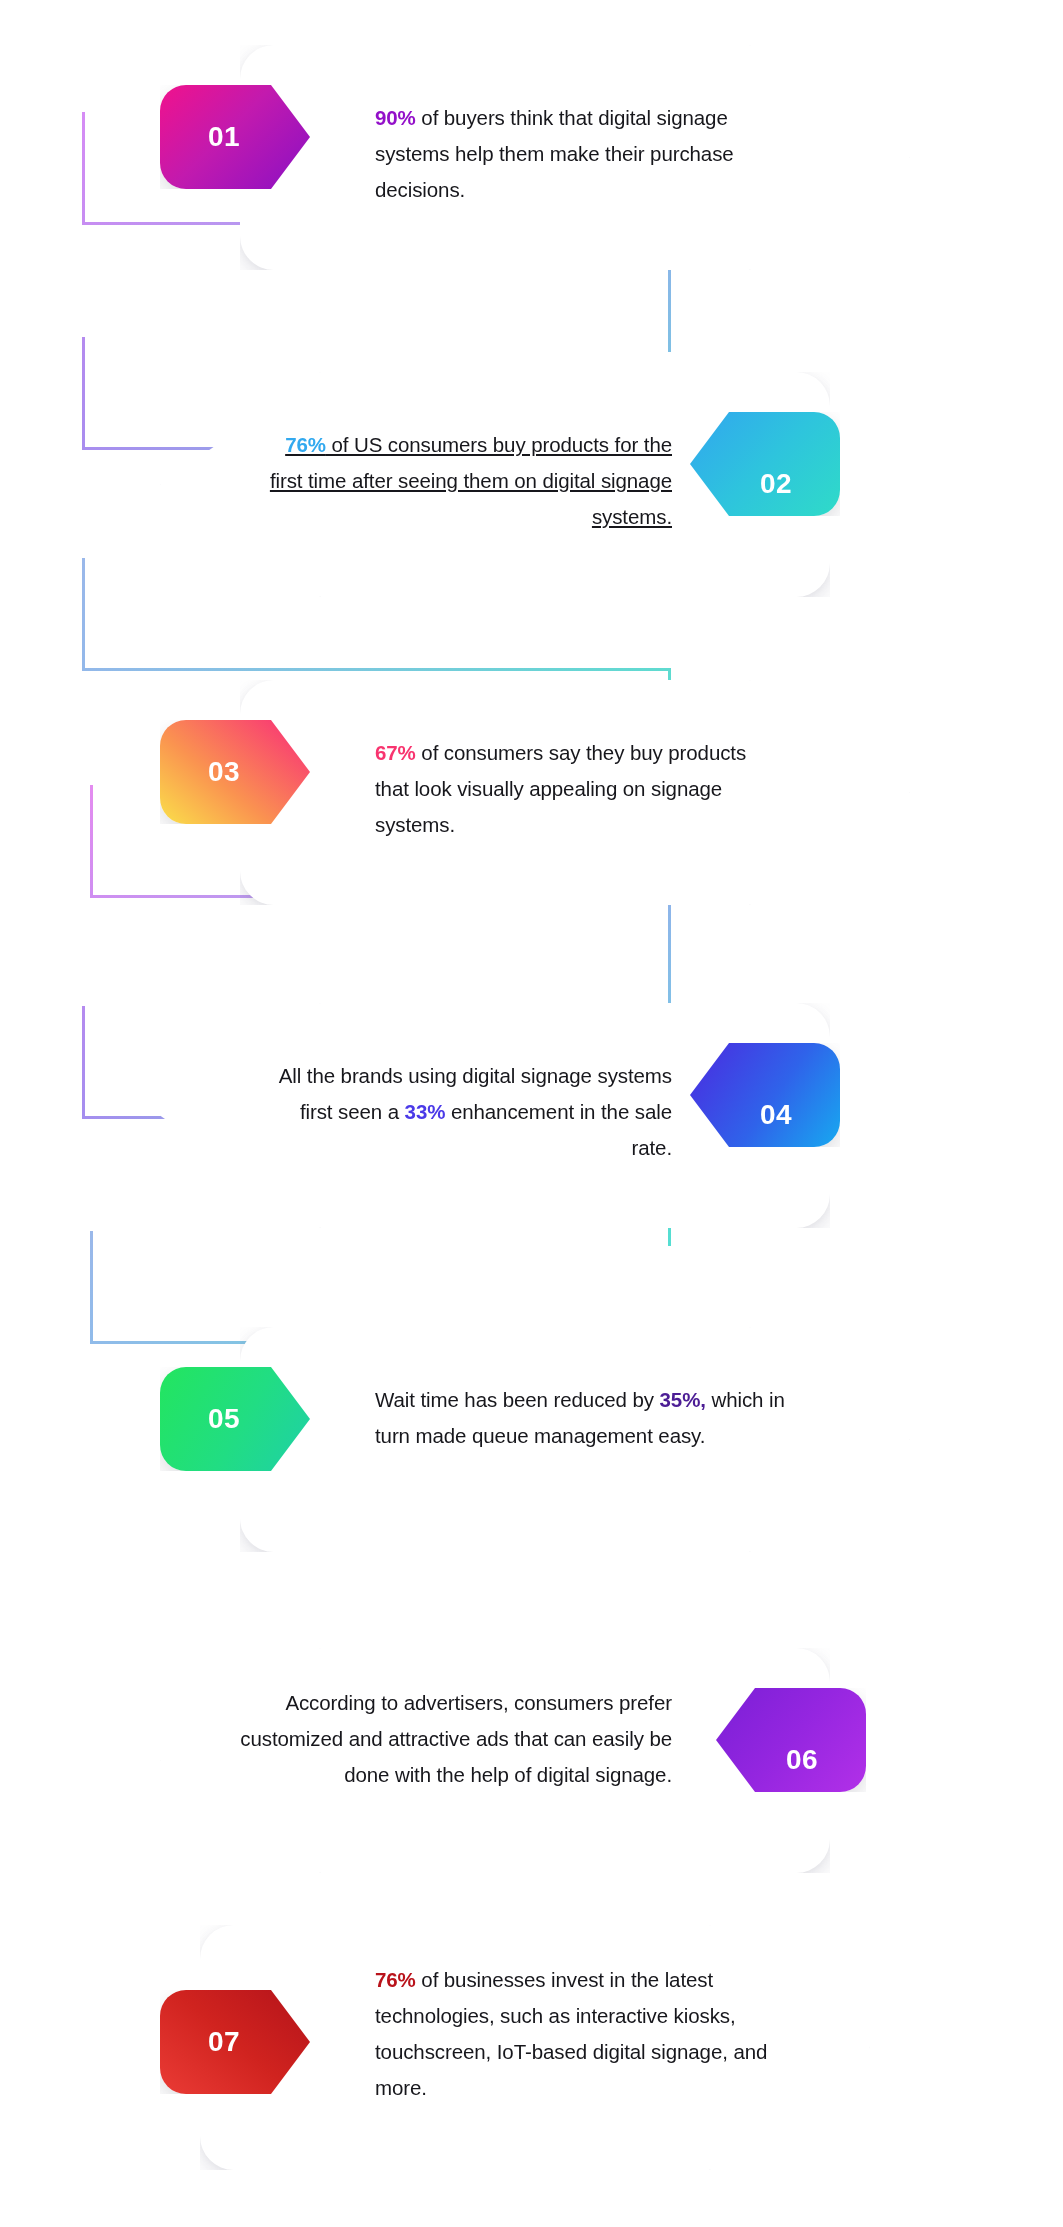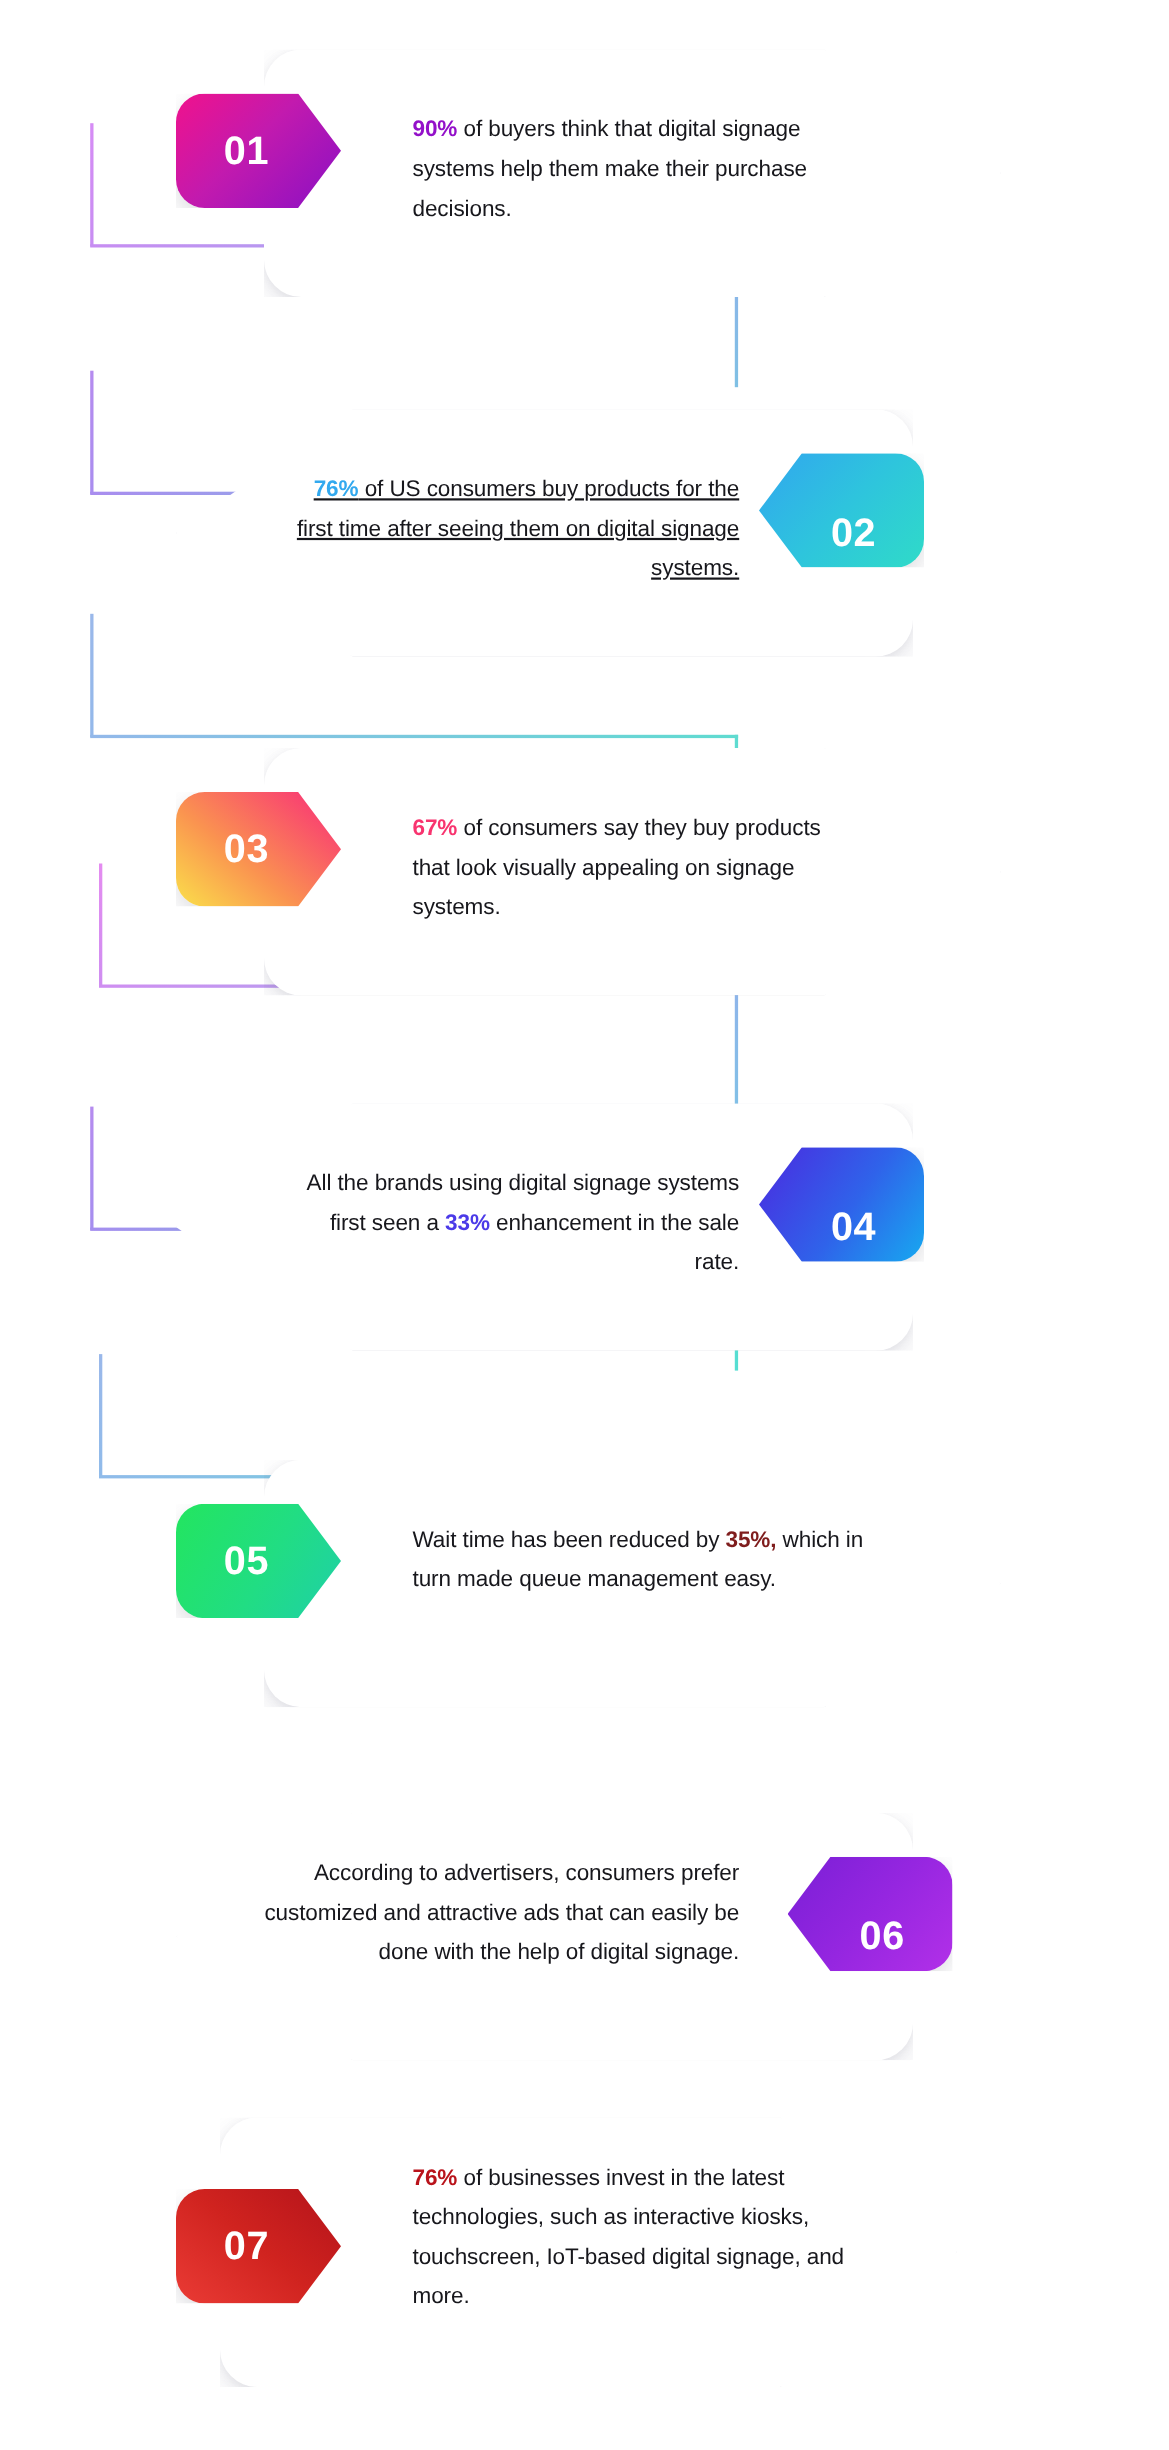--- a/index.html
+++ b/index.html
@@ -70,21 +70,21 @@
   }
   .badge.point-right {
     clip-path: polygon(0% 0%, 74% 0%, 100% 50%, 74% 100%, 0% 100%);
     width: 150px;
   }
   .badge.point-left {
     clip-path: polygon(26% 0%, 100% 0%, 100% 100%, 26% 100%, 0% 50%);
     width: 150px;
   }
   .badge-num {
-    font-size: 36px;
+    font-size: 28px;
     font-weight: 700;
     color: #ffffff;
     letter-spacing: 0.5px;
   }
   .badge.point-right .badge-num { transform: translateX(-11px); }
   .badge.point-left  .badge-num { transform: translateX(11px); margin-top: 40px; }
 </style>
 </head>
 <body>
 
@@ -184,21 +184,21 @@
     </div>
     <div class="badge point-left" style="left:690px; top:1043px;
                 background:linear-gradient(125deg,#4b2ae0 0%,#2f63ea 55%,#17a9f0 100%);">
       <span class="badge-num">04</span>
     </div>
   </div>
 
   <div class="row" style="top:0;">
     <div class="card point-right" style="left:240px; top:1327px; width:670px; height:225px;"></div>
     <div class="card-text align-left" style="left:375px; top:1382px; width:410px;">
-      <span>Wait time has been reduced by </span><span class="hl" style="color:#7f1d1d;text-align:right;">35%,</span><span> which in turn made queue management easy.</span>
+      <span>Wait time has been reduced by </span><span class="hl" style="color:#4c1d95;text-align:right;">35%,</span><span> which in turn made queue management easy.</span>
     </div>
     <div class="badge point-right" style="left:160px; top:1367px;
                 background:linear-gradient(120deg,#23e55f 0%,#21dd83 55%,#1fd0a8 100%);">
       <span class="badge-num">05</span>
     </div>
   </div>
 
   <div class="row" style="top:0;">
     <div class="card point-left" style="left:160px; top:1648px; width:670px; height:225px;"></div>
     <div class="card-text align-right" style="left:222px; top:1685px; width:450px;">

